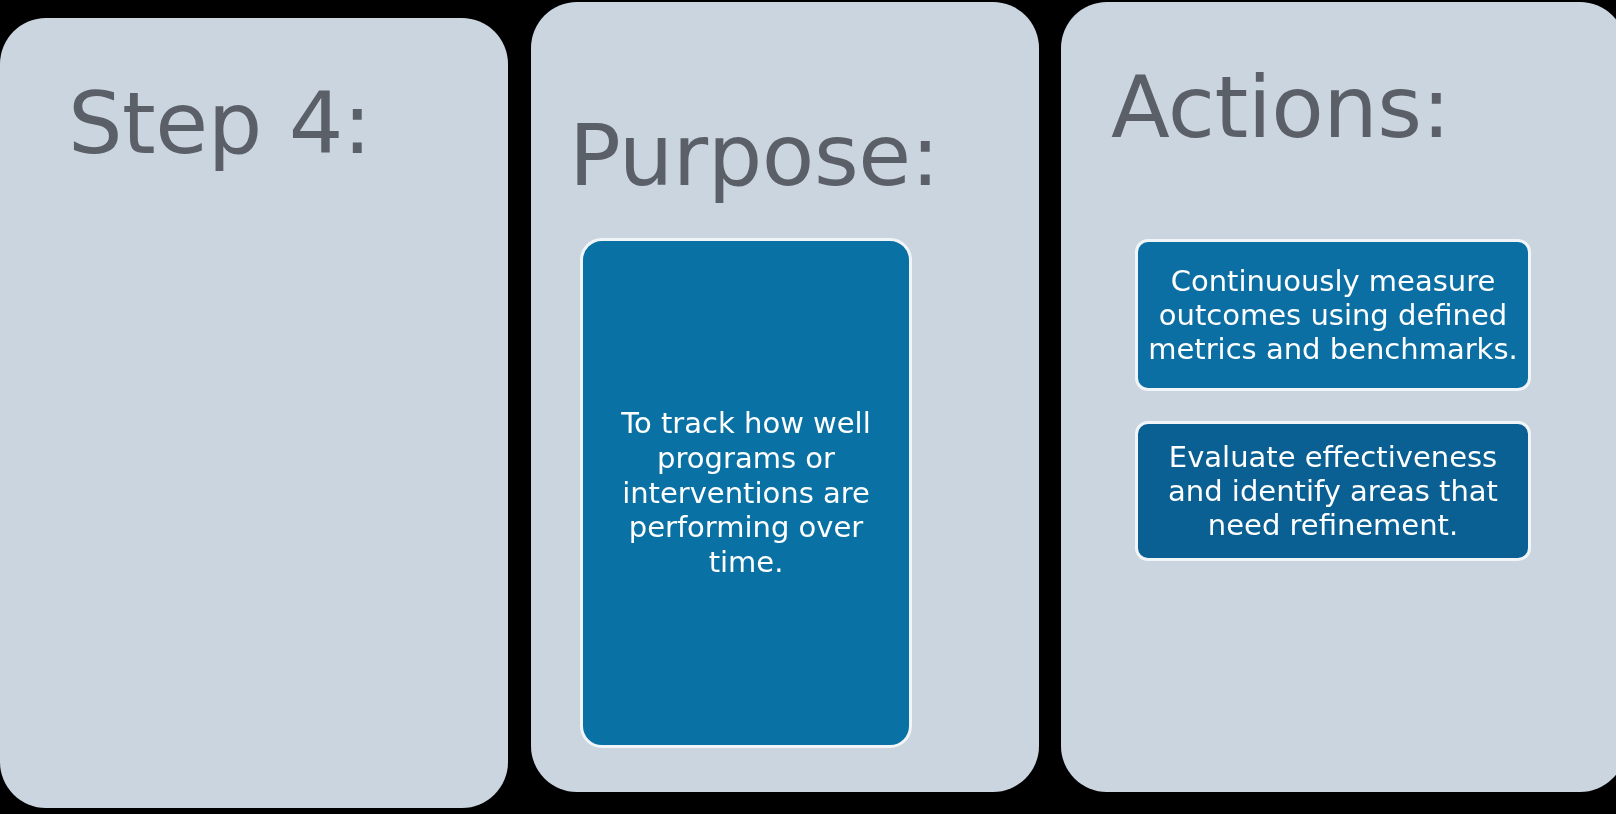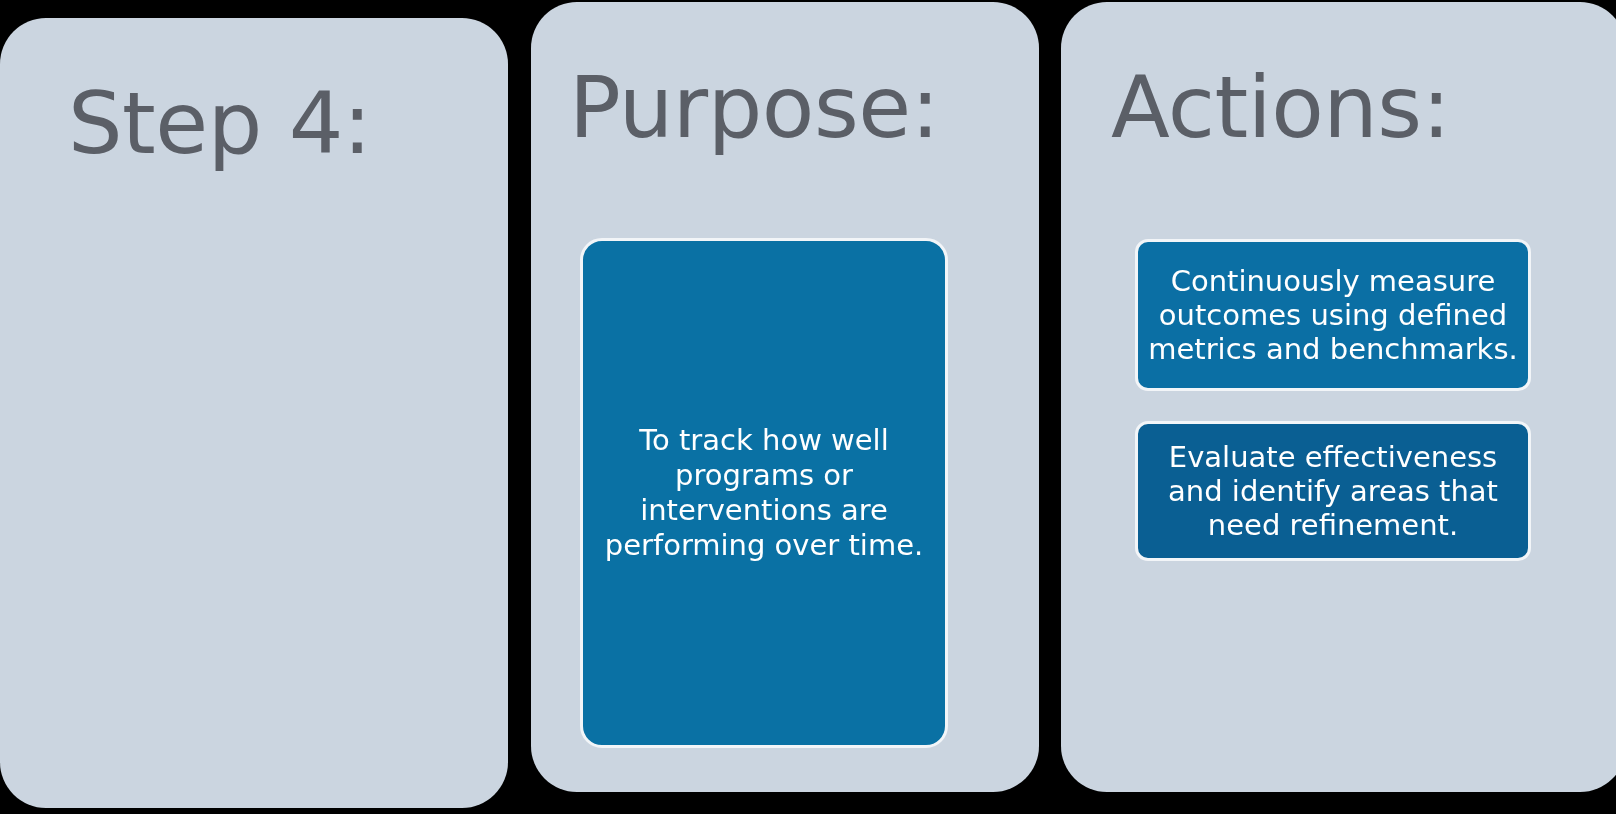--- a/index.html
+++ b/index.html
@@ -66,33 +66,34 @@
   }
   #panel-actions .panel-heading {
     text-align: left;
     padding-left: 50px;
     box-sizing: border-box;
   }
   #panel-purpose .panel-heading {
     text-align: left;
     padding-left: 38px;
     box-sizing: border-box;
+    margin-top: 48px;
   }
   #panel-step .panel-heading {
     text-align: left;
     padding-left: 68px;
     box-sizing: border-box;
   }
 
   
   .purpose-box {
     position: absolute;
     left: 49px;
     top: 236px;
-    width: 368px;
+    width: 332px;
     height: 510px;
     background: #0a71a4;
     border: 3px solid #f2f5f8;
     border-radius: 22px;
     box-sizing: border-box;
     display: flex;
     align-items: center;
     justify-content: center;
     padding: 10px 14px;
   }

